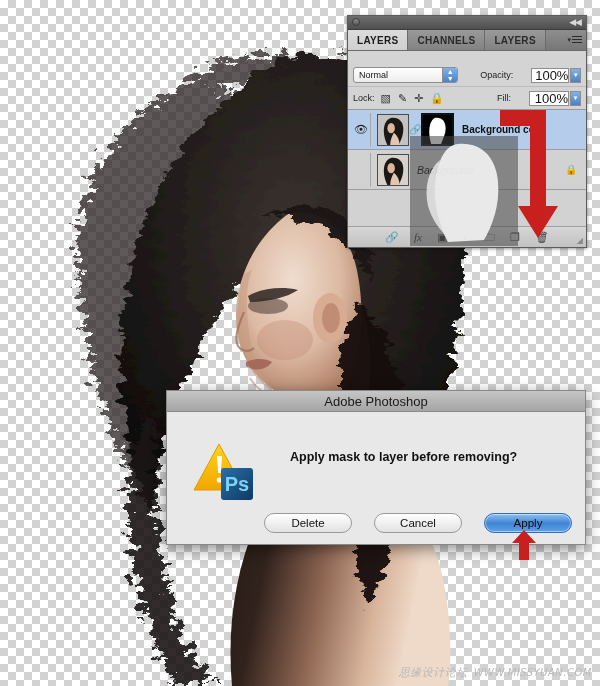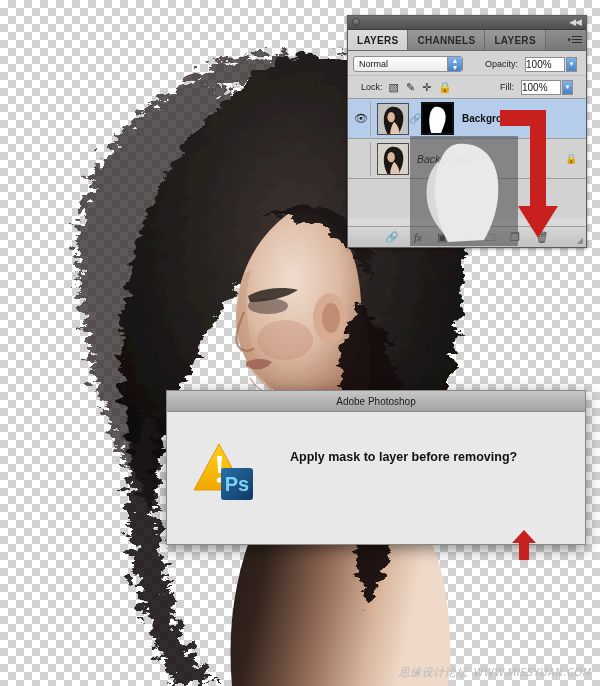--- a/index.html
+++ b/index.html
@@ -51,47 +51,47 @@
     letter-spacing:.3px;
   }
   .tab.active{background:linear-gradient(#dcdcdc,#cfcfcf);color:#1c1c1c;}
   .tabbar .menu{
     position:absolute;right:4px;top:4px;display:flex;align-items:center;gap:1px;color:#2d2d2d;font-size:9px;
   }
   .menu .lines{display:inline-block;width:10px;}
   .menu .lines i{display:block;height:1px;background:#2b2b2b;margin:2px 0;}
 
   .blendrow{
-    height:22px;display:flex;align-items:center;padding:2px 5px 0 5px;
+    height:22px;display:flex;align-items:center;padding:13px 5px 0 5px;
     background:#d4d4d4;border-bottom:1px solid #bcbcbc;
   }
   .combo{
     width:110px;height:16px;border:1px solid #8e8e8e;border-radius:3px;
     background:linear-gradient(#ffffff,#ececec);
     display:flex;align-items:center;font-size:9px;color:#141414;padding-left:5px;
     position:relative;box-sizing:border-box;
   }
   .combo .arrows{
     position:absolute;right:0;top:0;width:14px;height:100%;
     background:linear-gradient(#7fb3e8,#4a82c8);border-left:1px solid #8e8e8e;
     border-radius:0 2px 2px 0;color:#fff;font-size:7px;line-height:7px;
     display:flex;flex-direction:column;align-items:center;justify-content:center;
   }
   .lbl{font-size:9px;color:#1d1d1d;margin-left:22px;}
   .numfield{
-    margin-left:7px;width:40px;height:15px;border:1px solid #8e8e8e;background:#fff;
-    font-size:10px;color:#111;display:flex;align-items:center;justify-content:flex-start;box-sizing:border-box;
+    margin-left:18px;width:40px;height:15px;border:1px solid #8e8e8e;background:#fff;
+    font-size:13px;color:#111;display:flex;align-items:center;justify-content:flex-end;box-sizing:border-box;
   }
   .numarrow{
     width:11px;height:15px;margin-left:1px;border:1px solid #8e8e8e;
     background:linear-gradient(#7fb3e8,#4a82c8);color:#fff;font-size:6px;
     display:flex;align-items:center;justify-content:center;box-sizing:border-box;
   }
   .lockrow{
-    height:22px;display:flex;align-items:center;padding:0 13px;
+    height:22px;display:flex;align-items:center;padding:0 5px;
     background:#d4d4d4;border-bottom:1px solid #9a9a9a;
   }
   .lock-icons{display:flex;align-items:center;gap:7px;margin-left:6px;}
   .lock-icons span{font-size:11px;color:#2e2e2e;line-height:11px;}
 
   .layerlist{background:#d2d2d2;height:119px;position:relative;overflow:hidden;}
   .layerrow{
     height:40px;display:flex;align-items:center;padding:0 4px;
     border-bottom:1px solid #9d9d9d;position:relative;box-sizing:border-box;
   }
@@ -137,21 +137,21 @@
   #dialog{
     position:absolute;left:166px;top:390px;width:420px;height:155px;
     background:#e8e8e8;border:1px solid #888;
     box-shadow:0 4px 14px rgba(0,0,0,.45);
     box-sizing:border-box;
   }
   #dialog .titlebar{
     height:20px;background:linear-gradient(#c6c6c6,#a4a4a4);
     border-bottom:1px solid #8b8b8b;
     display:flex;align-items:center;justify-content:center;
-    font-size:10px;color:#1a1a1a;
+    font-size:13px;color:#1a1a1a;
   }
   #dialog .body{position:relative;height:134px;}
   #warn-icon{position:absolute;left:24px;top:28px;width:66px;height:66px;}
   #dialog .msg{
     position:absolute;left:104px;top:38px;width:300px;
     font-size:12.5px;font-weight:bold;color:#111;margin-left:19px;
   }
   #dialog .btns{
     position:absolute;right:13px;bottom:13px;display:flex;gap:22px;align-items:center;
   }
@@ -426,20 +426,31 @@
       </defs>
       <path d="M28 4 L53 50 H3 Z" fill="url(#yg)" stroke="#e09a00" stroke-width="1"></path>
       <path d="M26 16 h5 l-1.2 17 h-2.6 Z" fill="#fff"></path>
       <circle cx="28.3" cy="40" r="2.6" fill="#fff"></circle>
       <rect x="30" y="28" width="32" height="32" rx="3" fill="url(#psg)"></rect>
       <text x="46" y="51" font-family="'Liberation Sans',sans-serif" font-size="20" font-weight="bold" fill="#7fd2f5" text-anchor="middle">Ps</text>
     </svg>
 
     <div class="msg">Apply mask to layer before removing?</div>
 
+    <div class="btns">
+      <div class="btn">
+          <span>Delete</span>
+        </div>
+      <div class="btn">
+          <span>Cancel</span>
+        </div>
+      <div class="btn primary">
+          <span>Apply</span>
+        </div>
+    </div>
   </div>
 </div>
 
 <svg id="apply-arrow" viewBox="0 0 26 30">
   <path d="M13 0 L25 13 H18 V30 H8 V13 H1 Z" fill="#c8201f"></path>
 </svg>
 
 <div id="watermark">
   <span class="cn">思缘设计论坛</span><span>WWW.MISSYUAN.COM</span>
 </div>

